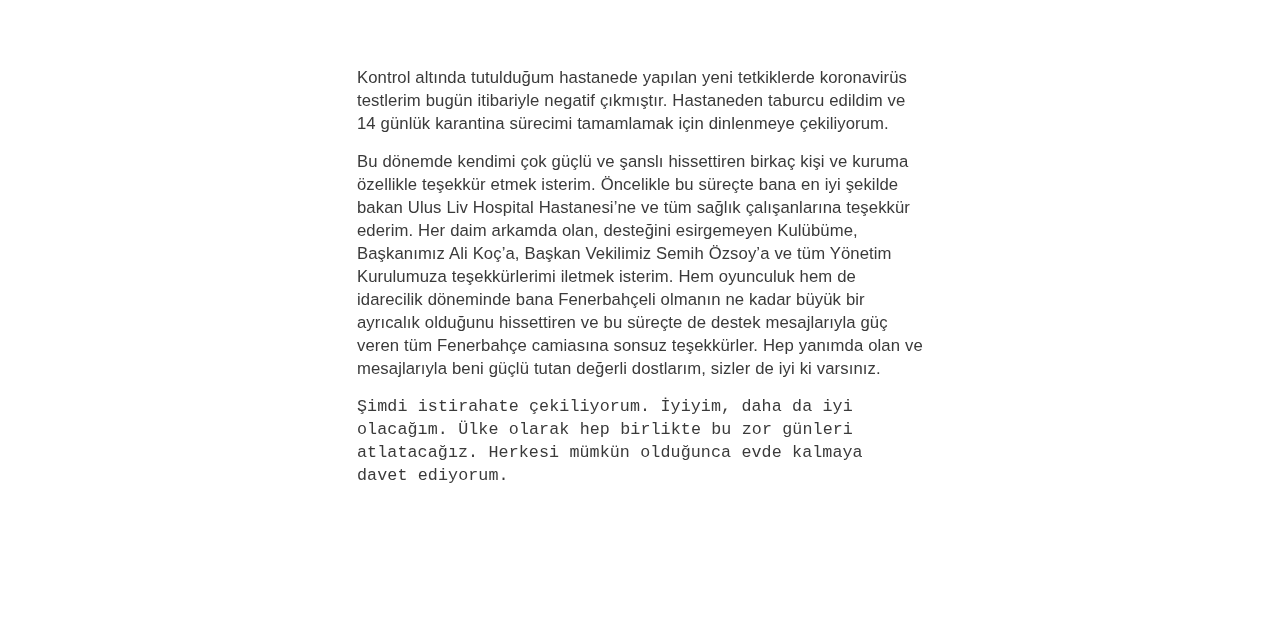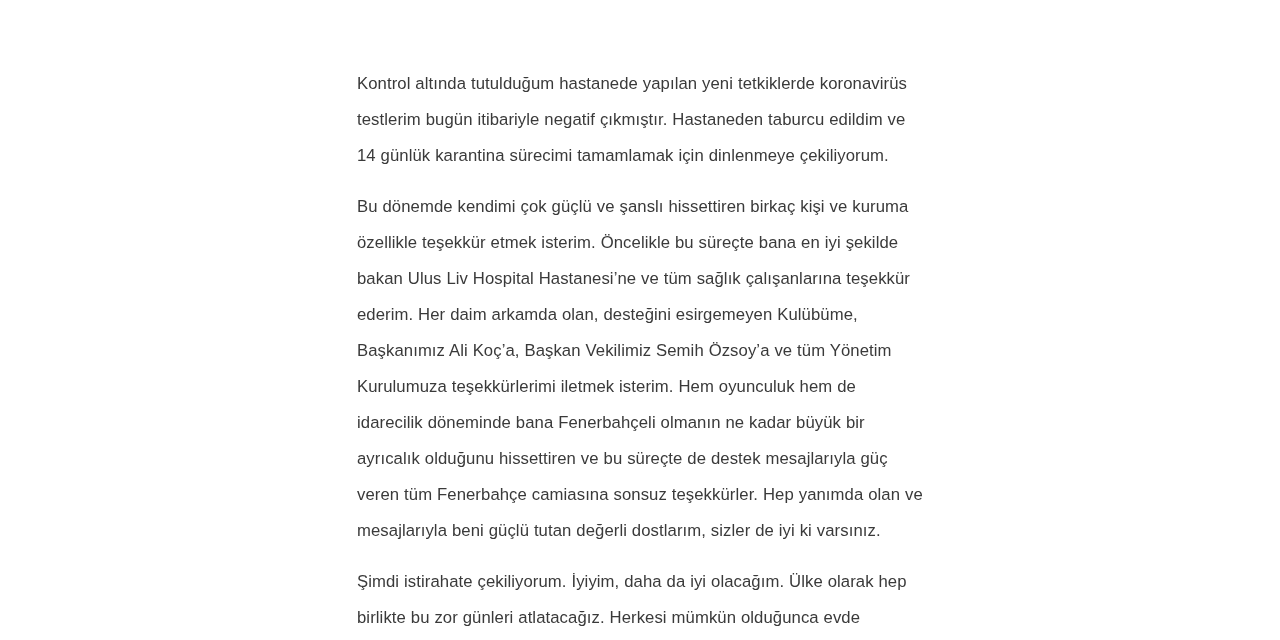--- a/index.html
+++ b/index.html
@@ -26,30 +26,31 @@
   .text-column {
     position: absolute;
     left: 357px;
     top: 66px;
     width: 566px;
   }
 
   .paragraph {
     margin: 0 0 15px 0;
     font-size: 16.7px;
-    line-height: 36px;
+    line-height: 23px;
     color: #3a3a3a;
     text-align: left;
     letter-spacing: 0.005em;
     word-spacing: 0.01em;
     -webkit-font-smoothing: antialiased;
   }
 
   .paragraph:last-child {
     margin-bottom: 0;
+    font-family: Liberation Mono, monospace;
   }
 </style>
 </head>
 <body>
 
 <div class="page">
   <div class="text-column">
     <p class="paragraph">Kontrol altında tutulduğum hastanede yapılan yeni tetkiklerde koronavirüs testlerim bugün itibariyle negatif çıkmıştır. Hastaneden taburcu edildim ve 14 günlük karantina sürecimi tamamlamak için dinlenmeye çekiliyorum.</p>
     <p class="paragraph">Bu dönemde kendimi çok güçlü ve şanslı hissettiren birkaç kişi ve kuruma özellikle teşekkür etmek isterim. Öncelikle bu süreçte bana en iyi şekilde bakan Ulus Liv Hospital Hastanesi’ne ve tüm sağlık çalışanlarına teşekkür ederim. Her daim arkamda olan, desteğini esirgemeyen Kulübüme, Başkanımız Ali Koç’a, Başkan Vekilimiz Semih Özsoy’a ve tüm Yönetim Kurulumuza teşekkürlerimi iletmek isterim. Hem oyunculuk hem de idarecilik döneminde bana Fenerbahçeli olmanın ne kadar büyük bir ayrıcalık olduğunu hissettiren ve bu süreçte de destek mesajlarıyla güç veren tüm Fenerbahçe camiasına sonsuz teşekkürler. Hep yanımda olan ve mesajlarıyla beni güçlü tutan değerli dostlarım, sizler de iyi ki varsınız.</p>
     <p class="paragraph">Şimdi istirahate çekiliyorum. İyiyim, daha da iyi olacağım. Ülke olarak hep birlikte bu zor günleri atlatacağız. Herkesi mümkün olduğunca evde kalmaya davet ediyorum.</p>

